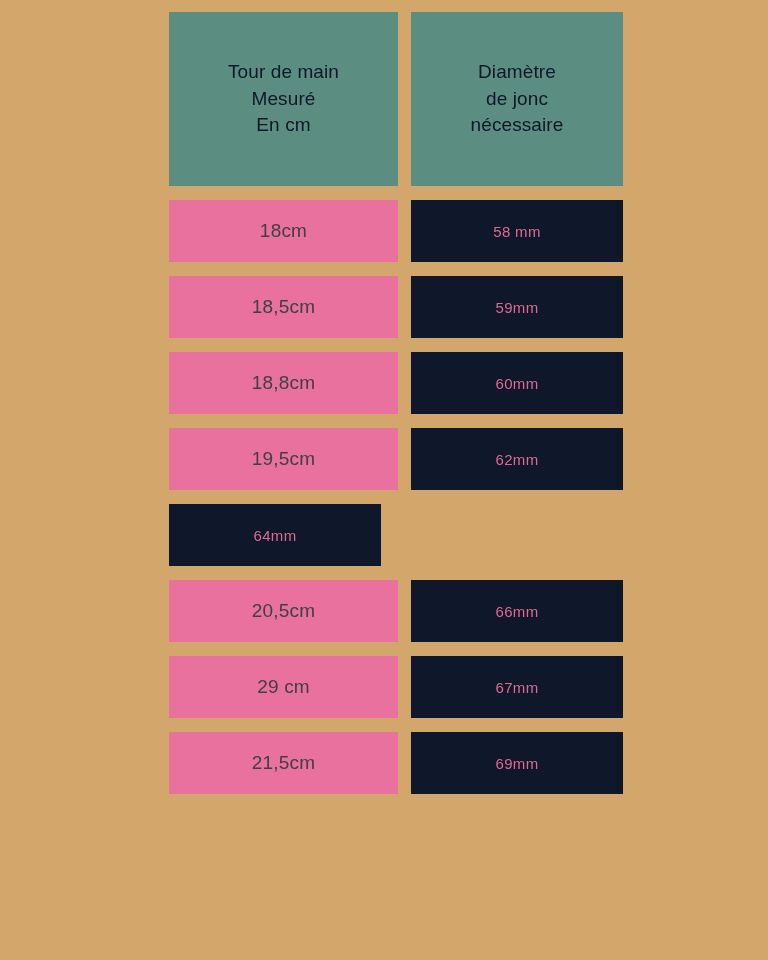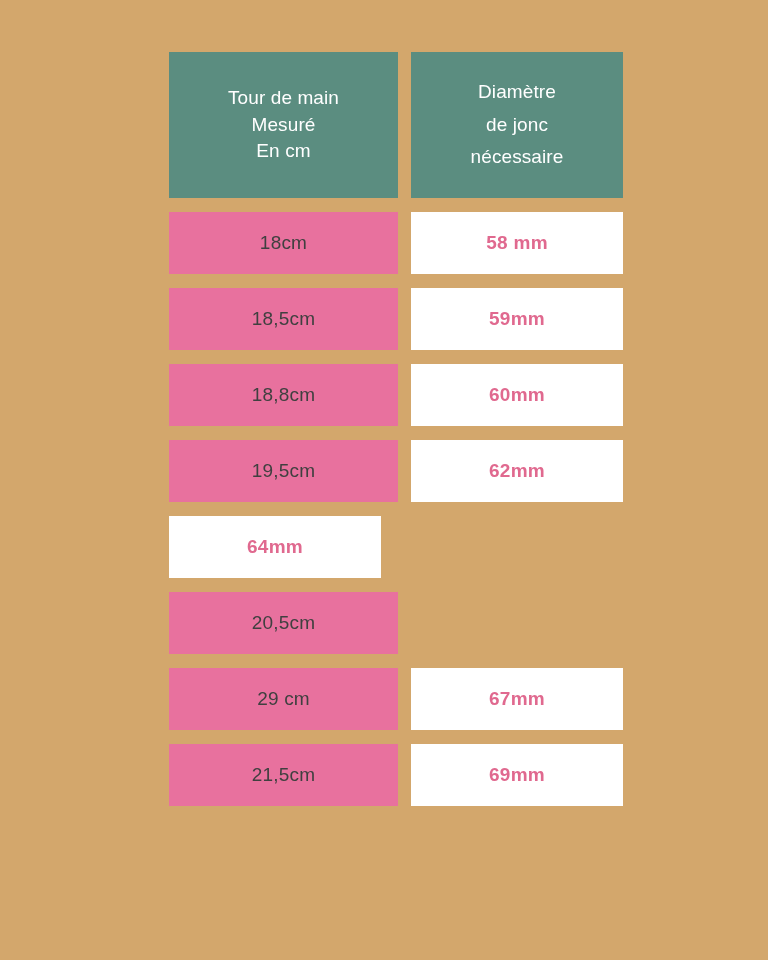--- a/index.html
+++ b/index.html
@@ -32,52 +32,51 @@
   .cell {
     display: flex;
     align-items: center;
     justify-content: center;
     text-align: center;
     box-sizing: border-box;
   }
 
   
   .col-measure { width: 229px; }
-  .col-diameter { width: 212px; gap: 6px; }
+  .col-diameter { width: 212px; }
 
   
   .header-row .cell {
-    height: 146px;
+    height: 174px;
     background: #5b8d80;
-    color: #ffffff;
+    color: #0f172a;
     font-size: 19px;
     line-height: 1.42;
     font-weight: 400;
     letter-spacing: 0.1px;
     flex-direction: column;
-    margin-top: 40px;
   }
   .header-row .cell .hline { display: block; }
 
   
   .data-row .cell { height: 62px; }
 
   .cell-measure {
     background: #e8719e;
     color: #404040;
     font-size: 19px;
     font-weight: 400;
     letter-spacing: 0.2px;
   }
 
   .cell-diameter {
-    background: #ffffff;
+    background: #0f172a;
     color: #e0698f;
-    font-size: 19px;
-    font-weight: 700;
+    font-size: 15px;
+    font-weight: 400;
     letter-spacing: 0.3px;
   }
 </style>
 </head>
 <body>
 
 <div class="sizing-table">
 
   <div class="row header-row">
     <div class="cell col-measure">
@@ -113,20 +112,21 @@
     <div class="cell col-diameter cell-diameter">62mm</div>
   </div>
 
 
   <div class="row data-row">
     <div class="cell col-diameter cell-diameter">64mm</div>
   </div>
 
   <div class="row data-row">
     <div class="cell col-measure cell-measure">20,5cm</div>
+    <div class="cell col-diameter cell-diameter">66mm</div>
   </div>
 
   <div class="row data-row">
     <div class="cell col-measure cell-measure">29 cm</div>
     <div class="cell col-diameter cell-diameter">67mm</div>
   </div>
 
   <div class="row data-row">
     <div class="cell col-measure cell-measure">21,5cm</div>
     <div class="cell col-diameter cell-diameter">69mm</div>

